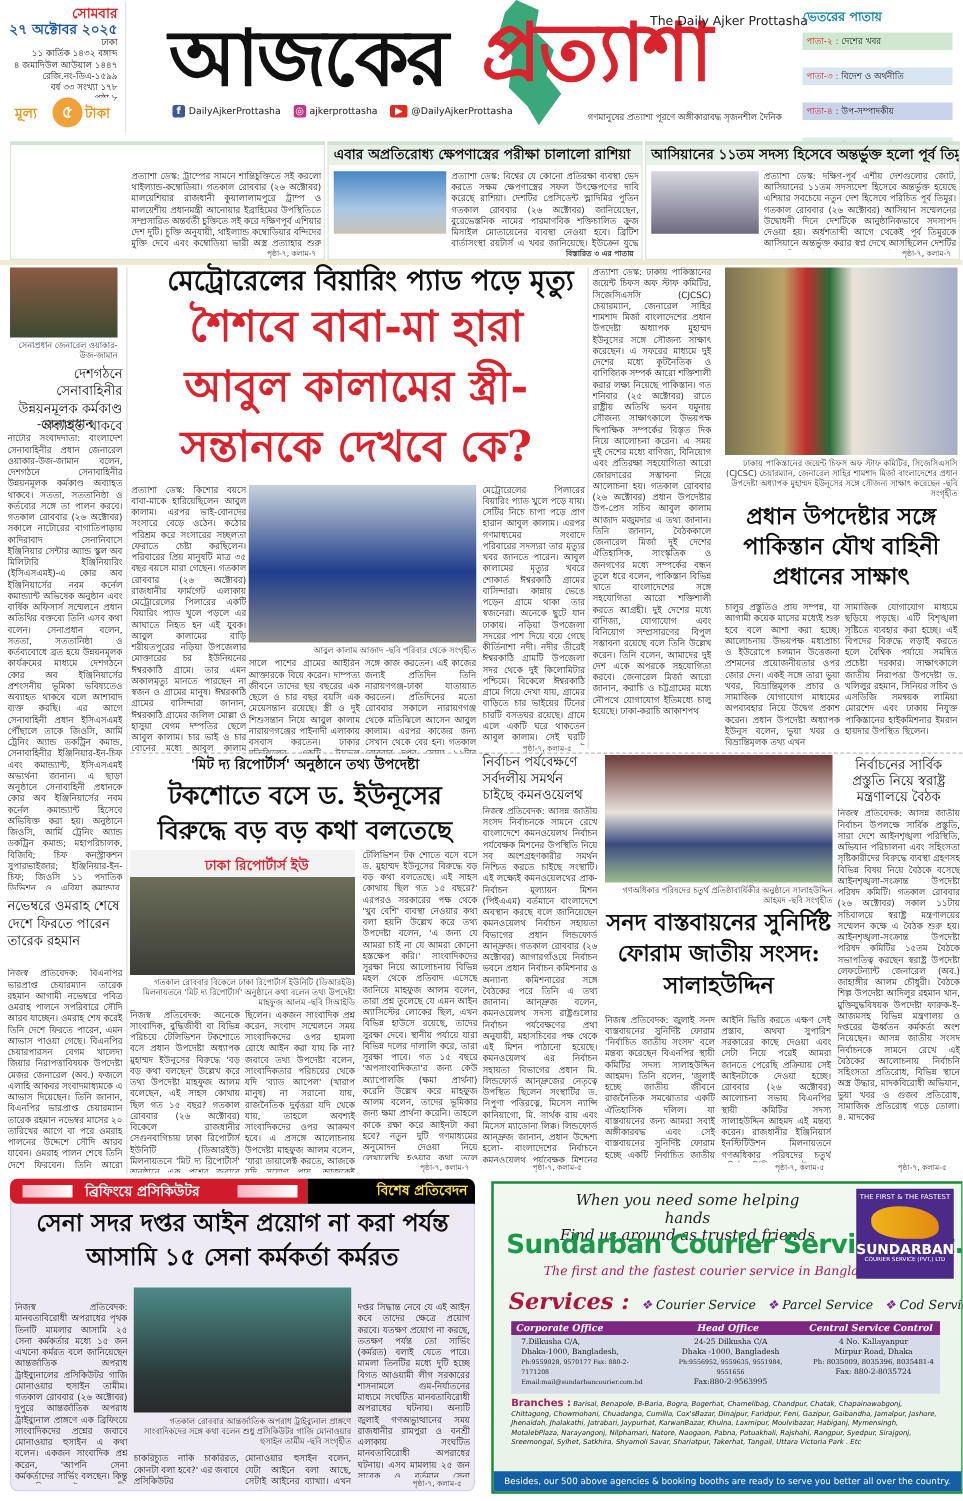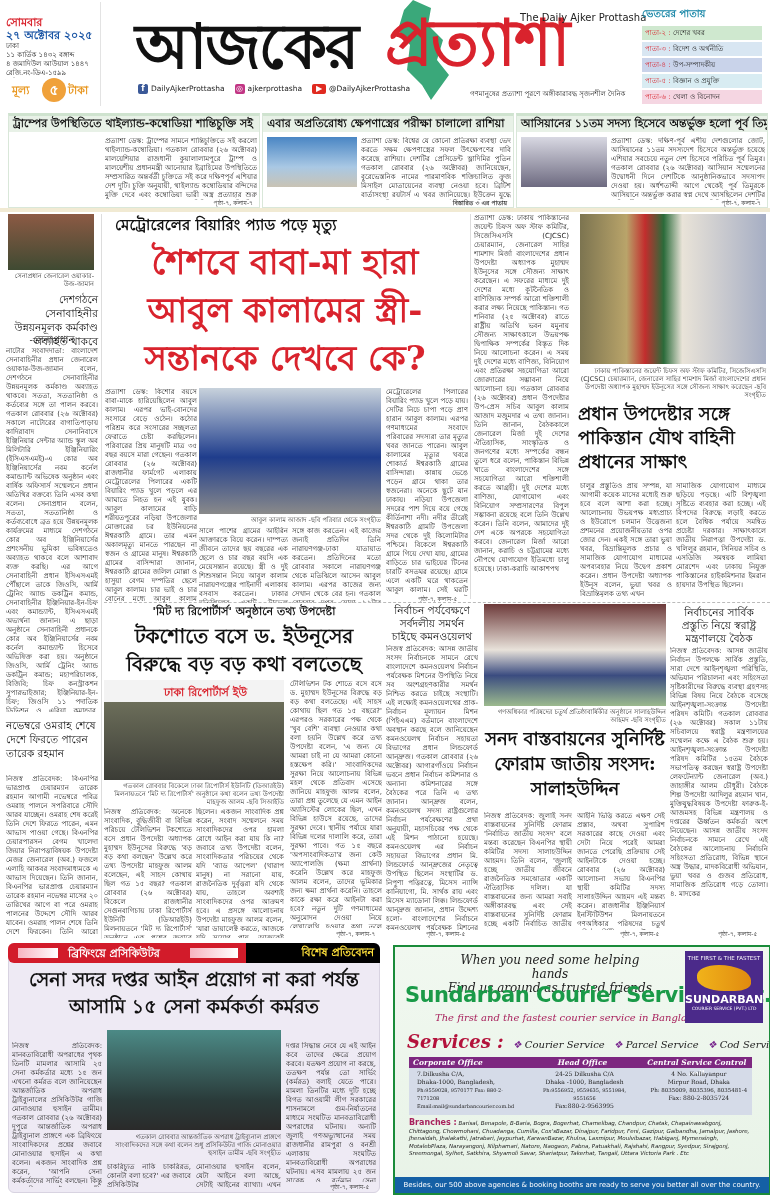--- a/index.html
+++ b/index.html
@@ -4,45 +4,45 @@
 <style>
 *{box-sizing:border-box;margin:0;padding:0}
 body{width:770px;height:1201px;background:#fff;font-family:"DejaVu Sans",sans-serif;color:#111;position:relative;overflow:hidden}
 .abs{position:absolute}
 .txt{font-size:7px;line-height:9px;color:#222;text-align:justify;overflow:hidden}
 .photo{background:linear-gradient(135deg,#8a8f99,#5b6270);overflow:hidden}
 .cap{font-size:6.5px;line-height:8px;color:#333;text-align:right}
 .bn-head{font-family:"DejaVu Serif",serif}
 .ja{font-size:6px;color:#333}
 
-#datebox{left:6px;top:16px;width:88px;height:100px;text-align:left}
+#datebox{left:6px;top:4px;width:88px;height:100px;text-align:right}
 #datebox .day{color:#d9232d;font-size:11px;font-weight:bold;line-height:13px}
 #datebox .date{color:#1a55a5;font-size:11px;font-weight:bold;line-height:13px}
 #datebox .l{font-size:7px;line-height:9px}
 #price{left:6px;top:78px;width:85px;height:24px;background:linear-gradient(90deg,#fff,#fff);}
 #price .mul{position:absolute;left:6px;top:4px;color:#e8961e;font-size:11px;font-weight:bold}
 #price .coin{position:absolute;left:36px;top:0;width:24px;height:24px;border-radius:50%;background:#f0a13a;color:#fff;font-weight:bold;font-size:14px;text-align:center;line-height:24px}
 #price .taka{position:absolute;left:62px;top:4px;color:#e8961e;font-size:11px;font-weight:bold}
 #logo1{left:135px;top:12px;font-size:62px;font-weight:900;line-height:70px;color:#111;letter-spacing:-2px}
 #logo2{left:385px;top:5px;font-size:64px;font-weight:900;line-height:76px;color:#d9232d;letter-spacing:-2px}
 #mapshape{left:395px;top:0;width:60px;height:100px;background:#3aa87a;clip-path:polygon(30% 0,60% 8%,55% 25%,80% 40%,70% 60%,90% 75%,60% 100%,45% 85%,20% 70%,25% 45%,5% 30%,15% 10%)}
 #eng{left:520px;top:12px;font-size:10px;color:#222}
 #tagline{left:470px;top:88px;font-size:7px;color:#222}
 #social{left:138px;top:84px;font-size:7.5px;color:#222;display:flex;gap:10px;align-items:center}
 .soc-ic{display:inline-block;width:10px;height:10px;border-radius:2px;color:#fff;font-size:8px;line-height:10px;text-align:center;margin-right:3px;font-weight:bold}
 #inside{left:642px;top:6px;width:120px}
 #inside .t{color:#1b88a8;font-size:10px;font-weight:bold;margin-bottom:3px}
-#inside .row{font-size:7px;height:14px;line-height:14px;padding-left:3px;margin-bottom:2px;color:#222}
+#inside .row{font-size:7px;height:14px;line-height:14px;padding-left:3px;margin-bottom:14px;color:#222}
 #inside .row b{color:#d9232d;font-weight:normal}
 
 .topbox{top:113px;height:95px;background:#fff;border:1px solid #d9e7d9;border-top:3px solid #cfe3cf}
 .topbox .h{background:#e8f1e7;height:16px;font-size:11px;font-weight:bold;line-height:16px;padding-left:4px;white-space:nowrap;overflow:hidden}
 .sep{background:#f1ead3}
 
-#kicker{left:115px;top:214px;width:360px;text-align:left;font-size:15px;line-height:22px;font-weight:bold;color:#111}
+#kicker{left:99px;top:214px;width:360px;text-align:right;font-size:22px;line-height:22px;font-weight:bold;color:#111}
 #lead{left:105px;top:238px;width:360px;text-align:center;font-size:34px;line-height:48px;font-weight:bold;color:#d9232d}
 
 #ad{left:393px;top:945px;width:378px;height:250px;background:linear-gradient(180deg,#f1f8f0,#e8f3e7);border:2px solid #1a8b3a}
 #ad .slogan{position:absolute;left:50px;top:6px;font-family:"DejaVu Serif",serif;font-style:italic;font-size:12px;line-height:14px;color:#222;text-align:center;width:210px}
 #ad .brand{position:absolute;left:10px;top:36px;font-size:21px;font-weight:900;color:#1a9a48;letter-spacing:-0.5px;white-space:nowrap}
 #ad .sub{position:absolute;left:40px;top:65px;font-family:"DejaVu Serif",serif;font-style:italic;font-size:10px;color:#a8225d}
 #ad .svc{position:absolute;left:12px;top:84px;white-space:nowrap}
 #ad .svc .lbl{font-family:"DejaVu Serif",serif;font-weight:bold;font-style:italic;font-size:18px;color:#b3123b}
 #ad .svc .item{font-family:"DejaVu Serif",serif;font-style:italic;font-size:10px;color:#222;margin-left:4px}
 #ad .svc .dia{color:#7a2b8f;margin-right:3px}
@@ -94,21 +94,20 @@
 <div class="abs" id="inside">
   <div class="t">ভেতরের পাতায়</div>
   <div class="row" style="background:#cfe8cf"><b>পাতা-২ :</b> <span>দেশের খবর</span></div>
   <div class="row" style="background:#d8e6f2"><b>পাতা-৩ :</b> <span>বিদেশ ও অর্থনীতি</span></div>
   <div class="row" style="background:#c9d3ea"><b>পাতা-৪ :</b> <span>উপ-সম্পাদকীয়</span></div>
   <div class="row" style="background:#d8ecf2"><b>পাতা-৫ :</b> <span>বিজ্ঞান ও প্রযুক্তি</span></div>
   <div class="row" style="background:#f5d6e2"><b>পাতা-৬ :</b> <span>খেলা ও বিনোদন</span></div>
 </div>
 
 <div class="abs topbox" style="left:8px;width:252px">
-  <div class="h bn-head">ট্রাম্পের উপস্থিতিতে থাইল্যান্ড-কম্বোডিয়া শান্তিচুক্তি সই</div>
   <div class="txt abs" style="left:96px;top:21px;width:152px;height:63px">প্রত্যাশা ডেস্ক: ট্রাম্পের সামনে শান্তিচুক্তিতে সই করলো থাইল্যান্ড-কম্বোডিয়া। গতকাল রোববার (২৬ অক্টোবর) মালয়েশিয়ার রাজধানী কুয়ালালামপুরে ট্রাম্প ও মালয়েশীয় প্রধানমন্ত্রী আনোয়ার ইব্রাহিমের উপস্থিতিতে সম্প্রসারিত অন্তর্বর্তী চুক্তিতে সই করে দক্ষিণপূর্ব এশিয়ার দেশ দুটি। চুক্তি অনুযায়ী, থাইল্যান্ড কম্বোডিয়ার বন্দিদের মুক্তি দেবে এবং কম্বোডিয়া ভারী অস্ত্র প্রত্যাহার শুরু করবে। যুদ্ধ ফের শুরু না হওয়া নিশ্চিত করতে নিয়মিত মনিটরিং করবেন আঞ্চলিক পর্যবেক্ষকরা। গত জুলাইয়ে থাইল্যান্ড ও কম্বোডিয়ার মধ্যে সীমান্ত সংঘর্ষে কয়েক ডজন মানুষ নিহত এবং</div>
   <div class="abs ja" style="right:6px;top:82px">পৃষ্ঠা-৭, কলাম-৭</div>
 </div>
 <div class="abs topbox" style="left:262px;width:252px">
   <div class="h bn-head">এবার অপ্রতিরোধ্য ক্ষেপণাস্ত্রের পরীক্ষা চালালো রাশিয়া</div>
   <div class="photo abs" style="left:4px;top:21px;width:90px;height:50px;background:linear-gradient(180deg,#4a86c4,#a9c8e4 60%,#c9c3b4)"></div>
   <div class="txt abs" style="left:98px;top:21px;width:150px;height:63px">প্রত্যাশা ডেস্ক: বিশ্বের যে কোনো প্রতিরক্ষা ব্যবস্থা ভেদ করতে সক্ষম ক্ষেপণাস্ত্রের সফল উৎক্ষেপণের দাবি করেছে রাশিয়া। দেশটির প্রেসিডেন্ট ভ্লাদিমির পুতিন গতকাল রোববার (২৬ অক্টোবর) জানিয়েছেন, বুরেভেস্তনিক নামের পারমাণবিক শক্তিচালিত ক্রুজ মিসাইল মোতায়েনের ব্যবস্থা নেওয়া হবে। ব্রিটিশ বার্তাসংস্থা রয়টার্স এ খবর জানিয়েছে। ইউক্রেন যুদ্ধে রুশ সামরিক নেতৃবৃন্দের সঙ্গে বৈঠকে পুতিন বলেন, বুরেভেস্তনিকের মতো 'অনন্য' অস্ত্র বিশ্বে আর কারও কাছে নেই। রুশ বিশেষজ্ঞরা একসময় এই অস্ত্র তৈরির ব্যাপারে সন্দিহান ছিলেন। কিন্তু অবশেষে ক্ষেপণাস্ত্রটি</div>
   <div class="abs ja" style="right:6px;top:82px;font-weight:bold">বিস্তারিত ৩ এর পাতায়</div>
 </div>
 <div class="abs topbox" style="left:516px;width:252px">
@@ -135,38 +134,38 @@
 <div class="abs cap" style="left:199px;top:516px;width:182px">আবুল কালাম আজাদ -ছবি পরিবার থেকে সংগৃহীত</div>
 <div class="abs txt" style="left:199px;top:527px;width:89px;height:76px">সালে পাশের গ্রামের আইরিন আক্তারকে বিয়ে করেন। দাম্পত্য জীবনে তাদের ছয় বছরের এক ছেলে ও চার বছর বয়সি এক মেয়েসন্তান রয়েছে। স্ত্রী ও দুই শিশুসন্তান নিয়ে আবুল কালাম নারায়ণগঞ্জের পাইনাদী এলাকায় বসবাস করতেন। ঢাকার মতিঝিলের একটি ট্রাভেল এজেন্সির</div>
 <div class="abs txt" style="left:292px;top:527px;width:89px;height:76px">সঙ্গে কাজ করতেন। এই কাজের জন্যই প্রতিদিন তিনি নারায়ণগঞ্জ-ঢাকা যাতায়াত করতেন। প্রতিদিনের মতো রোববার সকালে নারায়ণগঞ্জ থেকে মতিঝিলে আসেন আবুল কালাম। এরপর কাজের জন্য সেখান থেকে বের হন। গতকাল রোববার দুপুর সোয়া ১২টার দিকে রাজধানীর ফার্মগেট এলাকায়</div>
 <div class="abs txt" style="left:386px;top:388px;width:82px;height:208px">মেট্রোরেলের পিলারের বিয়ারিং প্যাড খুলে পড়ে যায়। সেটির নিচে চাপা পড়ে প্রাণ হারান আবুল কালাম। এরপর গণমাধ্যমের সংবাদে পরিবারের সদস্যরা তার মৃত্যুর খবর জানতে পারেন। আবুল কালামের মৃত্যুর খবরে শোকার্ত ঈশ্বরকাঠি গ্রামের বাসিন্দারা। কান্নায় ভেঙে পড়েন গ্রামে থাকা তার স্বজনেরা। অনেকে ছুটে যান ঢাকায়। নড়িয়া উপজেলা সদরের পাশ দিয়ে বয়ে গেছে কীর্তিনাশা নদী। নদীর তীরেই ঈশ্বরকাঠি গ্রামটি উপজেলা সদর থেকে দুই কিলোমিটার পশ্চিমে। বিকেলে ঈশ্বরকাঠি গ্রামে গিয়ে দেখা যায়, গ্রামের বাড়িতে চার ভাইয়ের টিনের চারটি বসতঘর রয়েছে। গ্রামে এলে একটি ঘরে থাকতেন আবুল কালাম। সেই ঘরটি তালাবদ্ধ। তার বড় ভাই খোকন মোল্লার ঘরে বসে কাঁদছিলেন বড় বোন শেফালি বেগম। কাঁদছিলেন পরিবারের অন্য সদস্যরাও। তার মৃত্যুর খবর শুনে গ্রামের মানুষেরা ও এলাকার তার বন্ধুবান্ধব বাড়িতে উপস্থিত হয়েছেন। আবুল কালামের বাল্যকালের</div>
 <div class="abs ja" style="left:418px;top:594px">পৃষ্ঠা-৭, কলাম-৫</div>
 
 <div class="abs" style="left:470px;top:214px;width:1px;height:385px;background:#ddd"></div>
 <div class="abs txt" style="left:474px;top:214px;width:95px;height:383px">প্রত্যাশা ডেস্ক: ঢাকায় পাকিস্তানের জয়েন্ট চিফস অফ স্টাফ কমিটির, সিজেসিএসসি (CJCSC) চেয়ারম্যান, জেনারেল সাহির শামশাদ মির্জা বাংলাদেশের প্রধান উপদেষ্টা অধ্যাপক মুহাম্মদ ইউনূসের সঙ্গে সৌজন্য সাক্ষাৎ করেছেন। এ সফরের মাধ্যমে দুই দেশের মধ্যে কূটনৈতিক ও বাণিজ্যিক সম্পর্ক আরো শক্তিশালী করার লক্ষ্য নিয়েছে পাকিস্তান। গত শনিবার (২৫ অক্টোবর) রাতে রাষ্ট্রীয় অতিথি ভবন যমুনায় সৌজন্য সাক্ষাৎকালে উভয়পক্ষ দ্বিপাক্ষিক সম্পর্কের বিস্তৃত দিক নিয়ে আলোচনা করেন। এ সময় দুই দেশের মধ্যে বাণিজ্য, বিনিয়োগ এবং প্রতিরক্ষা সহযোগিতা আরো জোরদারের সম্ভাবনা নিয়ে আলোচনা হয়। গতকাল রোববার (২৬ অক্টোবর) প্রধান উপদেষ্টার উপ-প্রেস সচিব আবুল কালাম আজাদ মজুমদার এ তথ্য জানান। তিনি জানান, বৈঠককালে জেনারেল মির্জা দুই দেশের ঐতিহাসিক, সাংস্কৃতিক ও জনগণের মধ্যে সম্পর্কের বন্ধন তুলে ধরে বলেন, পাকিস্তান বিভিন্ন খাতে বাংলাদেশের সঙ্গে সহযোগিতা আরো শক্তিশালী করতে আগ্রহী। দুই দেশের মধ্যে বাণিজ্য, যোগাযোগ এবং বিনিয়োগ সম্প্রসারণের বিপুল সম্ভাবনা রয়েছে বলে তিনি উল্লেখ করেন। তিনি বলেন, আমাদের দুই দেশ একে অপরকে সহযোগিতা করবে। জেনারেল মির্জা আরো জানান, করাচি ও চট্টগ্রামের মধ্যে নৌপথে যোগাযোগ ইতিমধ্যে চালু হয়েছে। ঢাকা-করাচি আকাশপথ</div>
 <div class="abs photo" style="left:580px;top:214px;width:186px;height:150px;background:linear-gradient(90deg,#7c7450 0,#b9a46a 25%,#c22d2d 35%,#2a6b3a 45%,#e9e3d8 55%,#a6aec4 100%)"></div>
 <div class="abs cap" style="left:580px;top:367px;width:186px">ঢাকায় পাকিস্তানের জয়েন্ট চিফস অফ স্টাফ কমিটির, সিজেসিএসসি (CJCSC) চেয়ারম্যান, জেনারেল সাহির শামশাদ মির্জা বাংলাদেশের প্রধান উপদেষ্টা অধ্যাপক মুহাম্মদ ইউনূসের সঙ্গে সৌজন্য সাক্ষাৎ করেছেন -ছবি সংগৃহীত</div>
-<div class="abs bn-head" style="left:578px;top:402px;width:190px;text-align:left;font-size:18px;line-height:24px;font-weight:bold">প্রধান উপদেষ্টার সঙ্গে পাকিস্তান যৌথ বাহিনী প্রধানের সাক্ষাৎ</div>
+<div class="abs bn-head" style="left:578px;top:402px;width:190px;text-align:center;font-size:18px;line-height:24px;font-weight:bold">প্রধান উপদেষ্টার সঙ্গে পাকিস্তান যৌথ বাহিনী প্রধানের সাক্ষাৎ</div>
 <div class="abs txt" style="left:580px;top:482px;width:92px;height:115px">চালুর প্রস্তুতিও প্রায় সম্পন্ন, যা আগামী কয়েক মাসের মধ্যেই শুরু হবে বলে আশা করা হচ্ছে। আলোচনায় উভয়পক্ষ মধ্যপ্রাচ্য ও ইউরোপে চলমান উত্তেজনা প্রশমনের প্রয়োজনীয়তার ওপর জোর দেন। একই সঙ্গে তারা ভুয়া খবর, বিভ্রান্তিমূলক প্রচার ও সামাজিক যোগাযোগ মাধ্যমের অপব্যবহার নিয়ে উদ্বেগ প্রকাশ করেন। প্রধান উপদেষ্টা অধ্যাপক ইউনূস বলেন, ভুয়া খবর ও বিভ্রান্তিমূলক তথ্য এখন</div>
 <div class="abs txt" style="left:676px;top:482px;width:90px;height:115px">সামাজিক যোগাযোগ মাধ্যমে ছড়িয়ে পড়ছে। এটি বিশৃঙ্খলা সৃষ্টিতে ব্যবহার করা হচ্ছে। এই বিপদের বিরুদ্ধে লড়াই করতে হলে বৈশ্বিক পর্যায়ে সমন্বিত প্রচেষ্টা দরকার। সাক্ষাৎকালে জাতীয় নিরাপত্তা উপদেষ্টা ড. খলিলুর রহমান, সিনিয়র সচিব ও এসডিজি সমন্বয়ক লামিয়া মোরশেদ এবং ঢাকায় নিযুক্ত পাকিস্তানের হাইকমিশনার ইমরান হায়দার উপস্থিত ছিলেন।</div>
 
 <div class="abs" style="left:104px;top:602px;width:666px;border-top:1px dashed #bbb"></div>
 
 <div class="abs bn-head" style="left:104px;top:604px;width:280px;text-align:center;font-size:11px;line-height:16px;font-weight:bold">'মিট দ্য রিপোর্টার্স' অনুষ্ঠানে তথ্য উপদেষ্টা</div>
 <div class="abs bn-head" style="left:104px;top:622px;width:280px;text-align:center;font-size:20px;line-height:28px;font-weight:bold">টকশোতে বসে ড. ইউনূসের বিরুদ্ধে বড় বড় কথা বলতেছে</div>
 <div class="abs photo" style="left:104px;top:680px;width:180px;height:100px;background:linear-gradient(180deg,#f3f3f3 0,#f3f3f3 22%,#6c6e5a 22%,#3b3c36 100%)">
   <div style="position:absolute;left:60px;top:4px;color:#d9232d;font-size:11px;font-weight:bold;white-space:nowrap">ঢাকা রিপোর্টার্স ইউ</div>
 </div>
 <div class="abs cap" style="left:104px;top:782px;width:180px">গতকাল রোববার বিকেলে ঢাকা রিপোর্টার্স ইউনিটি (ডিআরইউ) মিলনায়তনে 'মিট দ্য রিপোর্টার্স' অনুষ্ঠানে কথা বলেন তথ্য উপদেষ্টা মাহফুজ আলম -ছবি সিআইডি</div>
 <div class="abs txt" style="left:104px;top:808px;width:88px;height:130px">নিজস্ব প্রতিবেদক: অনেকে সাংবাদিক, বুদ্ধিজীবী বা বিভিন্ন পরিচয়ে টেলিভিশন টকশোতে বসে প্রধান উপদেষ্টা অধ্যাপক মুহাম্মদ ইউনূসের বিরুদ্ধে 'বড় বড় কথা বলছেন' উল্লেখ করে তথ্য উপদেষ্টা মাহফুজ আলম বলেছেন, এই সাহস কোথায় ছিল গত ১৫ বছর? গতকাল রোববার (২৬ অক্টোবর) বিকেলে রাজধানীর সেগুনবাগিচায় ঢাকা রিপোর্টার্স ইউনিটি (ডিআরইউ) মিলনায়তনে 'মিট দ্য রিপোর্টার্স' অনুষ্ঠানে এক প্রশ্নের জবাবে তথ্য উপদেষ্টা এ কথা বলেন। ডিআরইউ আয়োজিত এ অনুষ্ঠানে প্রধান উপদেষ্টার প্রেস সচিব শফিকুল আলম উপস্থিত</div>
 <div class="abs txt" style="left:196px;top:808px;width:88px;height:130px">ছিলেন। একজন সাংবাদিক প্রশ্ন করেন, সংবাদ সম্মেলনে সময় সাংবাদিকদের ওপর হামলা রোধে আইন করা যায় কি না? জবাবে তথ্য উপদেষ্টা বলেন, সাংবাদিকতার পরিচয়ের থেকে যদি 'ব্যাড আপেল' (খারাপ মানুষ) না সরানো যায়, রাজনৈতিক দুর্বৃত্তরা যদি থেকে যায়, তাহলে অবশ্যই সাংবাদিকদের ওপর আক্রমণ হবে। এ প্রসঙ্গে আলোচনায় উপদেষ্টা মাহফুজ আলম বলেন, 'যারা ডায়ালেক্ট করতে, আজকে যদি সুযোগ পায়, আজকেই আমাদের মেরে ফেলবে, তারা ঘুরে বেড়াচ্ছে সাংবাদিক পরিচয়ে বা বিভিন্ন সাংবাদিক পরিচয়ে, বুদ্ধিজীবী পরিচয়ে।</div>
 <div class="abs txt" style="left:290px;top:680px;width:92px;height:248px">টেলিভিশন টক শোতে বসে বসে ড. মুহাম্মদ ইউনূসের বিরুদ্ধে বড় বড় কথা বলতেছে। এই সাহস কোথায় ছিল গত ১৫ বছরে?' এরপরও সরকারের পক্ষ থেকে 'খুব বেশি' ব্যবস্থা নেওয়ার কথা বলা হয়নি উল্লেখ করে তথ্য উপদেষ্টা বলেন, 'এ জন্য যে আমরা চাই না যে আমরা কোনো হস্তক্ষেপ করি।' সাংবাদিকদের সুরক্ষা নিয়ে আলোচনায় বিভিন্ন মহল থেকে প্রতিবাদ এসেছে জানিয়ে মাহফুজ আলম বলেন, তারা প্রশ্ন তুলেছে যে এমন আইন অ্যাসিস্টের লোকের ছিল, এখন বিভিন্ন হাউসে রয়েছে, তাদের সুরক্ষা দেবে। স্থানীয় পর্যায়ে যারা বিভিন্ন দলের দালালি করে, তারা সুরক্ষা পাবে। গত ১৫ বছরে 'অপসাংবাদিকতা'র জন্য কেউ অ্যাপোলজি (ক্ষমা প্রার্থনা) করেনি উল্লেখ করে মাহফুজ আলম বলেন, তাদের ভূমিকার জন্য ক্ষমা প্রার্থনা করেনি। তাহলে কাকে রক্ষা করে আইনটা করা হবে? নতুন দুটি গণমাধ্যমের অনুমোদন দেওয়া নিয়ে লেখালেখি হওয়ার কথা তুলে ধরে এ ক্ষেত্রে তথ্য মন্ত্রণালয় কী ভাবছে, তা জানতে চান একজন সাংবাদিক। জবাবে তথ্য উপদেষ্টা বলেন, দেশে বিকল্প গণমাধ্যম ছাড়া 'বাকশালি ইকোসিস্টেম' পরিবর্তন করা সম্ভব নয়। তাই তিনি বিকল্প মিডিয়া দেবেন। তথ্য উপদেষ্টা বলেন,</div>
 <div class="abs ja" style="left:336px;top:929px">পৃষ্ঠা-৭, কলাম-৭</div>
 
-<div class="abs bn-head" style="left:386px;top:604px;width:92px;text-align:center;font-size:10.5px;line-height:13px">নির্বাচন পর্যবেক্ষণে সর্বদলীয় সমর্থন চাইছে কমনওয়েলথ</div>
+<div class="abs bn-head" style="left:386px;top:604px;width:92px;font-size:10.5px;line-height:13px">নির্বাচন পর্যবেক্ষণে সর্বদলীয় সমর্থন চাইছে কমনওয়েলথ</div>
 <div class="abs txt" style="left:386px;top:645px;width:92px;height:285px">নিজস্ব প্রতিবেদক: আসন্ন জাতীয় সংসদ নির্বাচনকে সামনে রেখে বাংলাদেশে কমনওয়েলথ নির্বাচন পর্যবেক্ষক মিশনের উপস্থিতি নিয়ে সব অংশগ্রহণকারীর সমর্থন নিশ্চিত করতে চাইছে সংস্থাটি। এই লক্ষ্যেই কমনওয়েলথের প্রাক-নির্বাচন মূল্যায়ন মিশন (পিইএএম) বর্তমানে বাংলাদেশে অবস্থান করছে বলে জানিয়েছেন কমনওয়েলথ নির্বাচন সহায়তা বিভাগের প্রধান লিন্ডফোর্ড আন্দ্রুজ। গতকাল রোববার (২৬ অক্টোবর) আগারগাঁওয়ে নির্বাচন ভবনে প্রধান নির্বাচন কমিশনার ও অন্যান্য কমিশনারের সঙ্গে বৈঠকের পরে তিনি এ তথ্য জানান। আন্দ্রুজ বলেন, কমনওয়েলথ সদস্য রাষ্ট্রগুলোর নির্বাচন পর্যবেক্ষণের প্রথা অনুযায়ী, মহাসচিবের পক্ষ থেকে এই মিশন পাঠানো হয়েছে। কমনওয়েলথ এর নির্বাচন সহায়তা বিভাগের প্রধান মি. লিন্ডফোর্ড আন্দ্রুজের নেতৃত্বে উপস্থিত ছিলেন সংস্থাটির ড. নিপুণা পত্তিরত্নে, মিসেস ন্যান্সি কানিয়াগো, মি. সার্থক রায় এবং মিসেস ম্যাডোনা লিক্ক। লিন্ডফোর্ড আন্দ্রুজ জানান, প্রধান উদ্দেশ্য হলো- বাংলাদেশের নির্বাচনে কমনওয়েলথ পর্যবেক্ষক মিশনের উপস্থিতির বিষয়ে সব অংশগ্রহণকারীর মধ্যে সমর্থন আছে কিনা তা যাচাই করা। এ ছাড়া তারা দেশের বর্তমান রাজনৈতিক পরিবেশ এবং নির্বাচনের প্রস্তুতি মূল্যায়নও করছেন। এই প্রসঙ্গে তিনি নির্বাচন প্রস্তুতি নিয়ে তথ্য</div>
 <div class="abs ja" style="left:426px;top:929px">পৃষ্ঠা-৭, কলাম-৫</div>
 
 <div class="abs photo" style="left:484px;top:604px;width:182px;height:102px;background:linear-gradient(180deg,#6d3a3a,#e8e2da 45%,#3b4c80 70%,#9cba8e)"></div>
 <div class="abs cap" style="left:484px;top:708px;width:182px">গণঅধিকার পরিষদের চতুর্থ প্রতিষ্ঠাবার্ষিকীর অনুষ্ঠানে সালাহউদ্দিন আহমদ -ছবি সংগৃহীত</div>
 <div class="abs bn-head" style="left:482px;top:726px;width:186px;text-align:center;font-size:18px;line-height:25px;font-weight:bold">সনদ বাস্তবায়নের সুনির্দিষ্ট ফোরাম জাতীয় সংসদ: সালাহউদ্দিন</div>
 <div class="abs txt" style="left:484px;top:812px;width:88px;height:118px">নিজস্ব প্রতিবেদক: জুলাই সনদ বাস্তবায়নের সুনির্দিষ্ট ফোরাম 'নির্বাচিত জাতীয় সংসদ' বলে মন্তব্য করেছেন বিএনপির স্থায়ী কমিটির সদস্য সালাহউদ্দিন আহমদ। তিনি বলেন, 'জুলাই হচ্ছে জাতীয় জীবনে রাজনৈতিক সমঝোতার একটি ঐতিহাসিক দলিল। যা বাস্তবায়নের জন্য আমরা সবাই অঙ্গীকারবদ্ধ এবং সেই বাস্তবায়নের সুনির্দিষ্ট ফোরাম হচ্ছে একটি নির্বাচিত জাতীয় সংসদ। এখানে কোনো দলের যে বিষয়ে কোনো দ্বিমত নেই। তিনি বলেন, 'জুলাই সনদ বাস্তবায়নের জন্য যাতে জাতীয় সংসদে বাধা থাকে, সেজন্য একটি</div>
 <div class="abs txt" style="left:577px;top:812px;width:88px;height:118px">আইনি ভিত্তি করতে এক্ষণ সেই প্রস্তাব, অথবা সুপারিশ সরকারের কাছে দেওয়া এবং সেটা নিয়ে পরেই আমরা জানতে পেরেছি প্রক্রিয়ায় সেই আইনটাকে দেওয়া হচ্ছে। রোববার (২৬ অক্টোবর) আলোচনা সভায় বিএনপির স্থায়ী কমিটির সদস্য সালাহউদ্দিন আহমদ এই মন্তব্য করেন। রাজধানীর ইঞ্জিনিয়ার্স ইনস্টিটিউশন মিলনায়তনে গণঅধিকার পরিষদের চতুর্থ প্রতিষ্ঠাবার্ষিকী উপলক্ষে আলোচনা সভা হয়। গণঅধিকার পরিষদের সভাপতি নুরুল হক নুর সভাপতিত্বে ও ফারুক খানের সঞ্চালনায়</div>
 <div class="abs ja" style="left:620px;top:929px">পৃষ্ঠা-৭, কলাম-৫</div>
 

